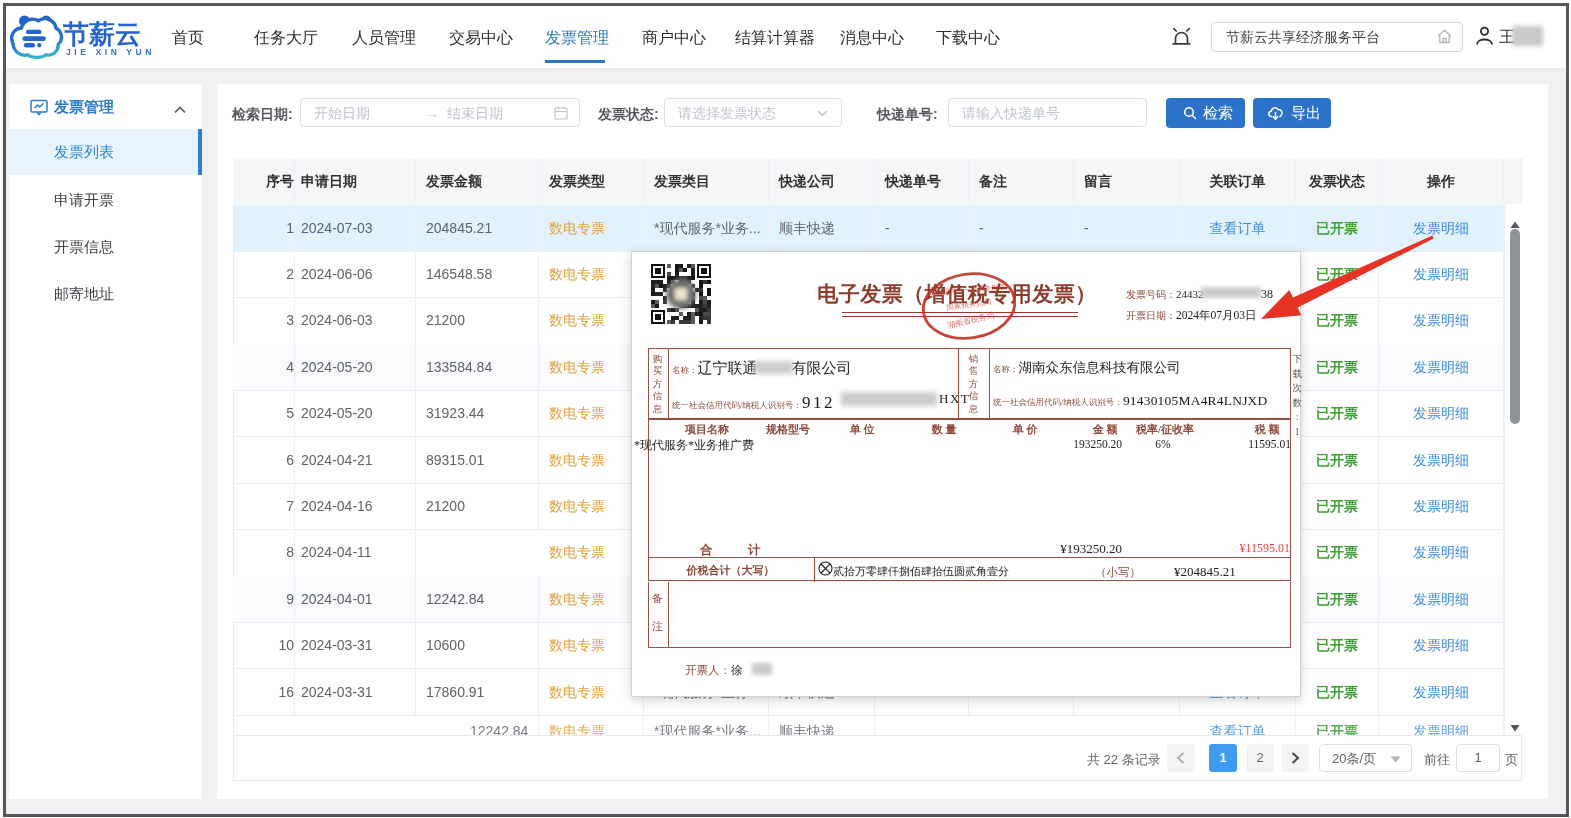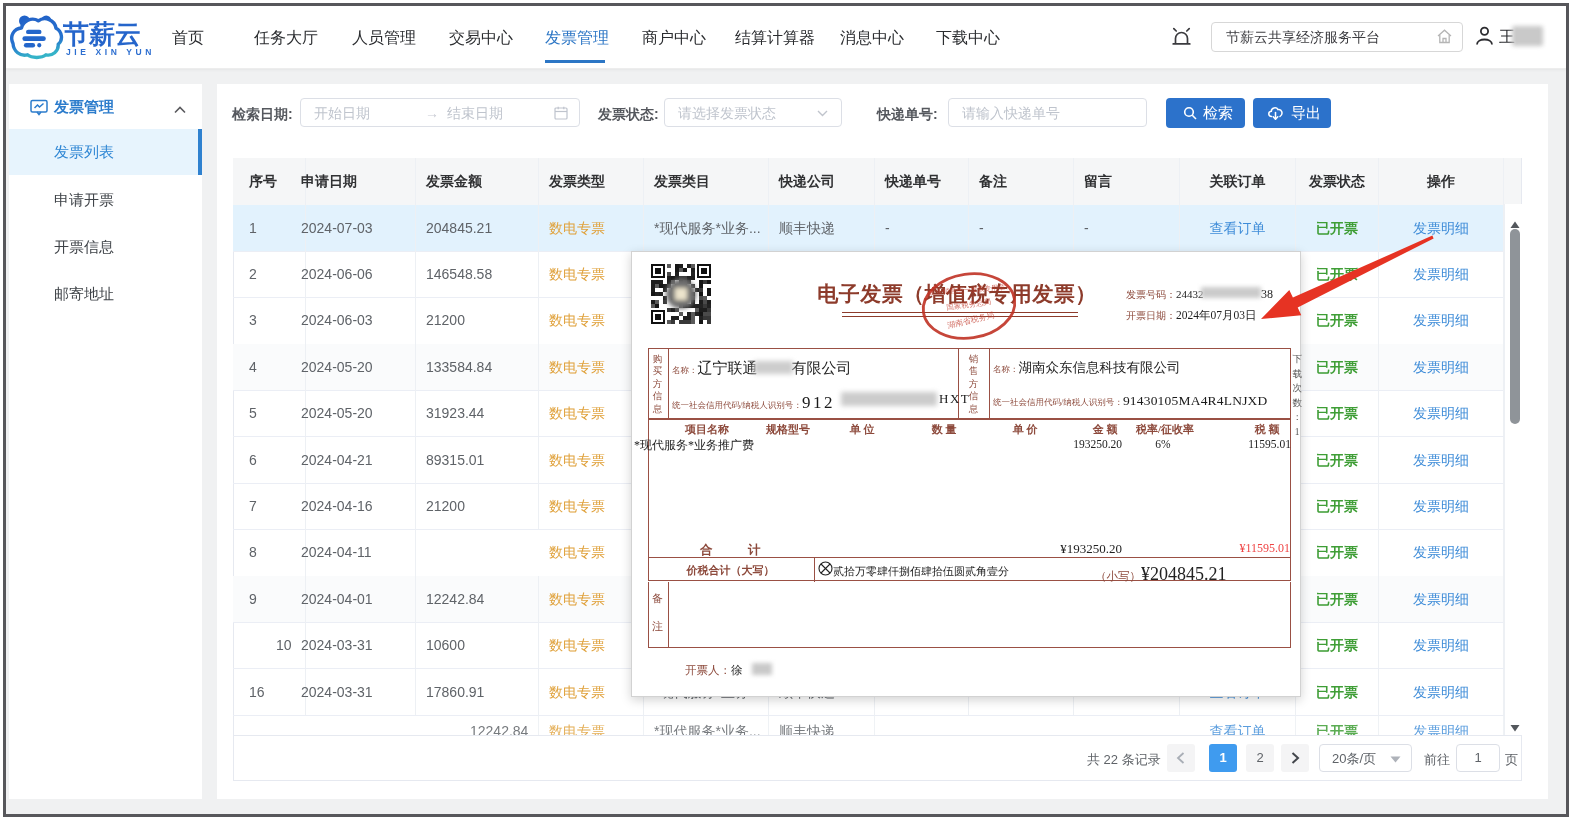--- a/index.html
+++ b/index.html
@@ -32,21 +32,21 @@
 #panel{left:217px;top:84px;width:1331px;height:715px;background:#fff;z-index:3;}
 
 .flabel{top:106px;font-size:14px;font-weight:bold;color:#55585e;z-index:5;}
 .fbox{top:98px;height:29px;border:1px solid #dcdfe6;border-radius:4px;background:#fff;z-index:5;box-sizing:border-box;}
 .ph{position:absolute;font-size:14px;color:#bfc4cd;top:6px;}
 .btn{top:98px;height:30px;background:#2c72cb;border-radius:4px;color:#fff;font-size:15px;z-index:5;line-height:30px;}
 
 #tblwrap{left:233px;top:158px;width:1289px;height:623px;border:1px solid #e6e9f0;background:#fff;z-index:4;box-sizing:border-box;}
 .cell{position:absolute;top:0;height:100%;box-sizing:border-box;border-right:1px solid #edf0f4;font-size:14px;color:#5f6368;}
 .cl{padding-left:10px;text-align:left;}
-.c1{left:16px;width:57px;text-align:left;}
+.c1{left:5px;width:57px;text-align:right;}
 .c2{left:57px;width:126px;padding-left:11px;}
 .c3{left:183px;width:123px;}
 .c4{left:306px;width:105px;}
 .c5{left:411px;width:125px;}
 .c6{left:536px;width:106px;}
 .c7{left:642px;width:94px;}
 .c8{left:736px;width:105px;}
 .c9{left:841px;width:106px;}
 .c10{left:947px;width:116px;text-align:center;}
 .c11{left:1063px;width:83px;text-align:center;}
@@ -588,21 +588,21 @@
 <div style="position:absolute;left:568px;top:289px;width:90px;text-align:right;font-size:12px;color:#ef4444;">¥11595.01</div>
 <div style="position:absolute;left:16px;top:304.5px;width:643px;height:1.2px;background:#9a5044;"></div>
 <div style="position:absolute;left:181.5px;top:304.5px;width:1.2px;height:25px;background:#9a5044;"></div>
 <div style="position:absolute;left:16px;top:311px;width:165px;text-align:center;font-size:11px;font-weight:bold;color:#8d4a3c;white-space:nowrap;">价税合计（大写）</div>
 <svg style="position:absolute;left:186px;top:309px;" width="15" height="15" viewBox="0 0 15 15">
       <circle cx="7.5" cy="7.5" r="6.5" fill="none" stroke="#222" stroke-width="1.1"></circle>
       <line x1="3" y1="3" x2="12" y2="12" stroke="#222" stroke-width="1.1"></line>
       <line x1="12" y1="3" x2="3" y2="12" stroke="#222" stroke-width="1.1"></line>
     </svg>
 <div style="position:absolute;left:201px;top:311.5px;font-size:11px;color:#222;white-space:nowrap;">贰拾万零肆仟捌佰肆拾伍圆贰角壹分</div>
-<div style="position:absolute;left:463px;top:311.5px;font-size:11.5px;color:#8d4a3c;white-space:nowrap;">（小写）<span style="color:#222;font-size:18px;">¥204845.21</span></div>
+<div style="position:absolute;left:463px;top:311.5px;font-size:11.5px;color:#8d4a3c;white-space:nowrap;">（小写）<span style="color:#222;font-size:13px;margin-left:33px;">¥204845.21</span></div>
 <div style="position:absolute;left:16px;top:329.5px;width:643px;height:66.5px;border:1.2px solid #9a5044;border-top:none;box-sizing:border-box;"></div>
 <div style="position:absolute;left:36px;top:329.5px;width:1.2px;height:66.5px;background:#9a5044;"></div>
 <div style="position:absolute;left:18.5px;top:339px;width:14px;font-size:11px;color:#8d4a3c;text-align:center;">
       <div>备</div>
       <div style="margin-top:13px;">注</div>
     </div>
 <div style="position:absolute;left:53px;top:410.5px;font-size:11.5px;color:#8d4a3c;white-space:nowrap;">开票人：<span style="color:#222;">徐</span></div>
 <div style="position:absolute;left:120px;top:411px;width:20px;height:12px;background:#c9c9c9;filter:blur(2px);"></div>
 <div style="position:absolute;left:660.5px;top:100px;width:9px;font-size:9.5px;color:#555;text-align:center;">
       <div style="height:14.5px;line-height:14.5px;">下</div>

